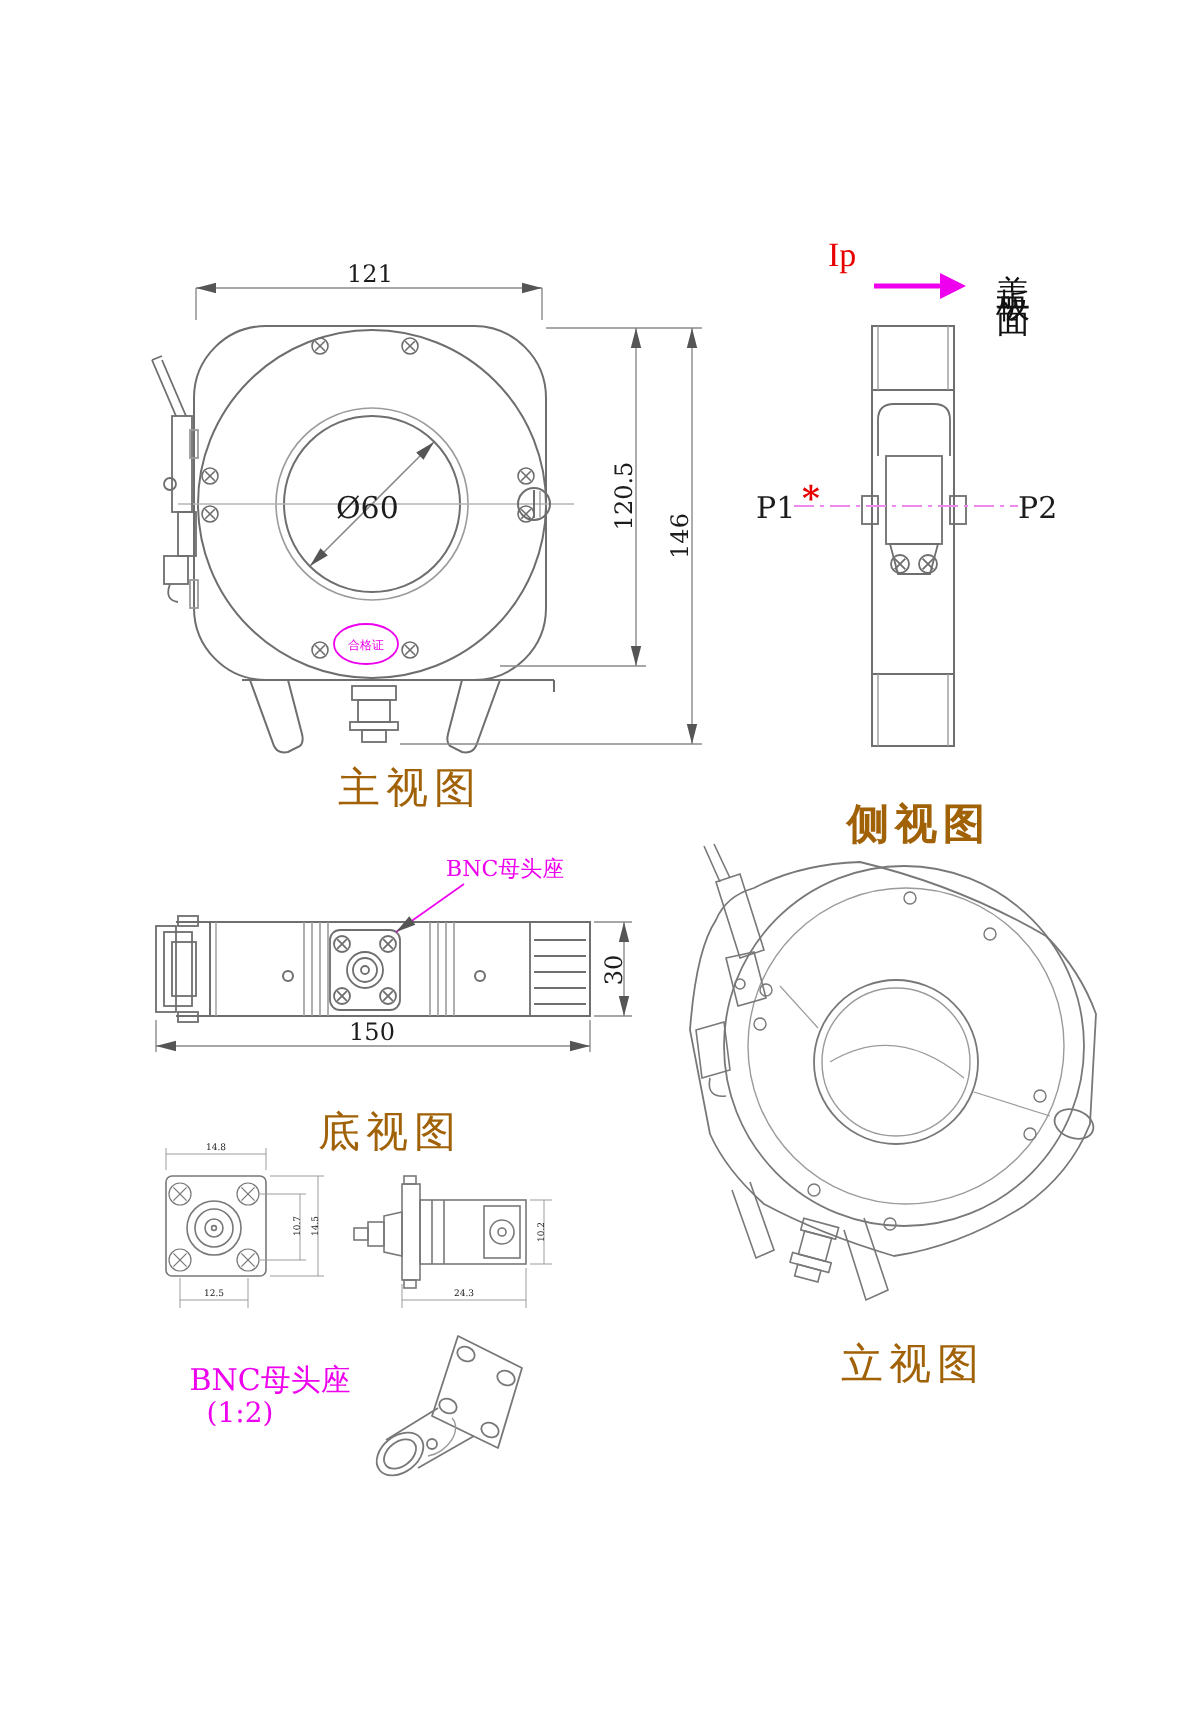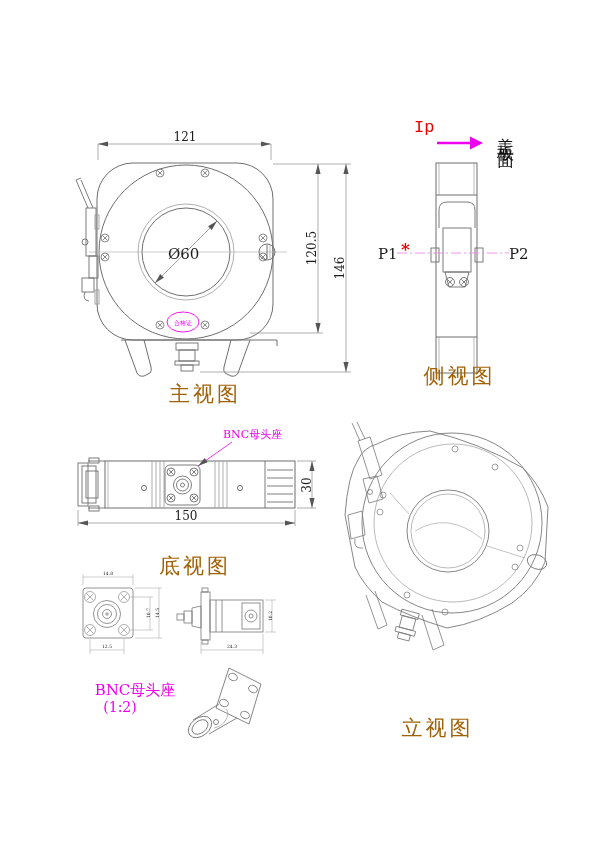--- a/index.html
+++ b/index.html
@@ -2,21 +2,21 @@
 <html><head>
 <meta charset="utf-8">
 <style>
   html,body{margin:0;padding:0;background:#ffffff;}
   #sheet{position:relative;width:600px;height:863px;background:#ffffff;overflow:hidden;
          font-family:"DejaVu Serif", serif;}
   svg{position:absolute;overflow:visible;}
   .caption{position:absolute;color:#a16207;font-size:21px;letter-spacing:3px;
            font-family:"DejaVu Serif", serif;text-align:center;}
   .m-label{position:absolute;color:#ee00ee;font-family:"DejaVu Serif", serif;text-align:center;}
-  .r-label{position:absolute;color:#e80000;font-family:Liberation Mono, monospace;}
+  .r-label{position:absolute;color:#e80000;font-family:Liberation Serif, serif;}
   .v-label{position:absolute;color:#111;font-family:"DejaVu Serif", serif;
            writing-mode:vertical-rl;text-orientation:upright;font-size:17px;letter-spacing:8px;}
   .dim{fill:#1c1c1c;font-family:"DejaVu Serif", serif;}
   text{user-select:none;}
 </style>
 </head>
 <body>
 
 <div id="sheet">
 
@@ -170,21 +170,21 @@
       <polygon points="100,26.5 113,33 100,39.5" fill="#ee00ee"></polygon>
     </g>
 
     <line x1="27" y1="143" x2="139" y2="143" stroke="#ee88ee" stroke-width="0.9" stroke-dasharray="10 3 2 3"></line>
     <text class="dim" x="8" y="149" font-size="15">P1</text>
     <text class="dim" x="139" y="149" font-size="15">P2</text>
     <text x="31" y="145" font-size="17" font-weight="bold" fill="#e80000">*</text>
   </svg>
   <div class="r-label" style="left:414px;top:118px;font-size:17px;">Ip</div>
   <div class="v-label" style="left:495px;top:123px;height:90px;">盖板面</div>
-  <div class="caption" style="left:417px;top:362px;width:85px;">侧视图</div>
+  <div class="caption" style="left:417px;top:398px;width:85px;font-weight:bold;">侧视图</div>
 
   <svg style="left:60px;top:425px;" width="270" height="135" viewBox="0 0 270 135">
     <defs>
       <marker id="mb" markerWidth="12" markerHeight="8" refX="11" refY="4" orient="auto-start-reverse" markerUnits="userSpaceOnUse">
         <path d="M11,4 L1,1.4 L1,6.6 Z" fill="#555"></path>
       </marker>
     </defs>
     <g stroke="#6e6e6e" fill="none" stroke-width="1">
       <rect x="45" y="36" width="190" height="47"></rect>
       <line x1="48" y1="36" x2="48" y2="83" stroke="#9b9b9b" stroke-width="0.7"></line>
@@ -306,21 +306,21 @@
         <path d="M92,200 L103,235 L114,230 L102,194"></path>
         <g transform="rotate(15 77 210)">
           <rect x="68" y="196" width="18" height="6"></rect>
           <rect x="70" y="202" width="14" height="12"></rect>
           <rect x="67" y="214" width="20" height="5"></rect>
           <rect x="71" y="219" width="12" height="6"></rect>
         </g>
       </g>
     </g>
   </svg>
-  <div class="caption" style="left:395px;top:668px;width:85px;margin-top:46px;">立视图</div>
+  <div class="caption" style="left:414px;top:668px;width:85px;">立视图</div>
 
   <svg style="left:72px;top:563px;" width="95" height="105" viewBox="0 0 95 105">
     <g stroke="#787878" fill="none" stroke-width="0.8">
       <rect x="11" y="25" width="50" height="50" rx="3"></rect>
       <g stroke-width="0.6">
         <g transform="translate(18,34)">
             <circle r="5.5"></circle>
             <line x1="-3.3" y1="-3.3" x2="3.3" y2="3.3"></line>
             <line x1="3.3" y1="-3.3" x2="-3.3" y2="3.3"></line>
           </g>

